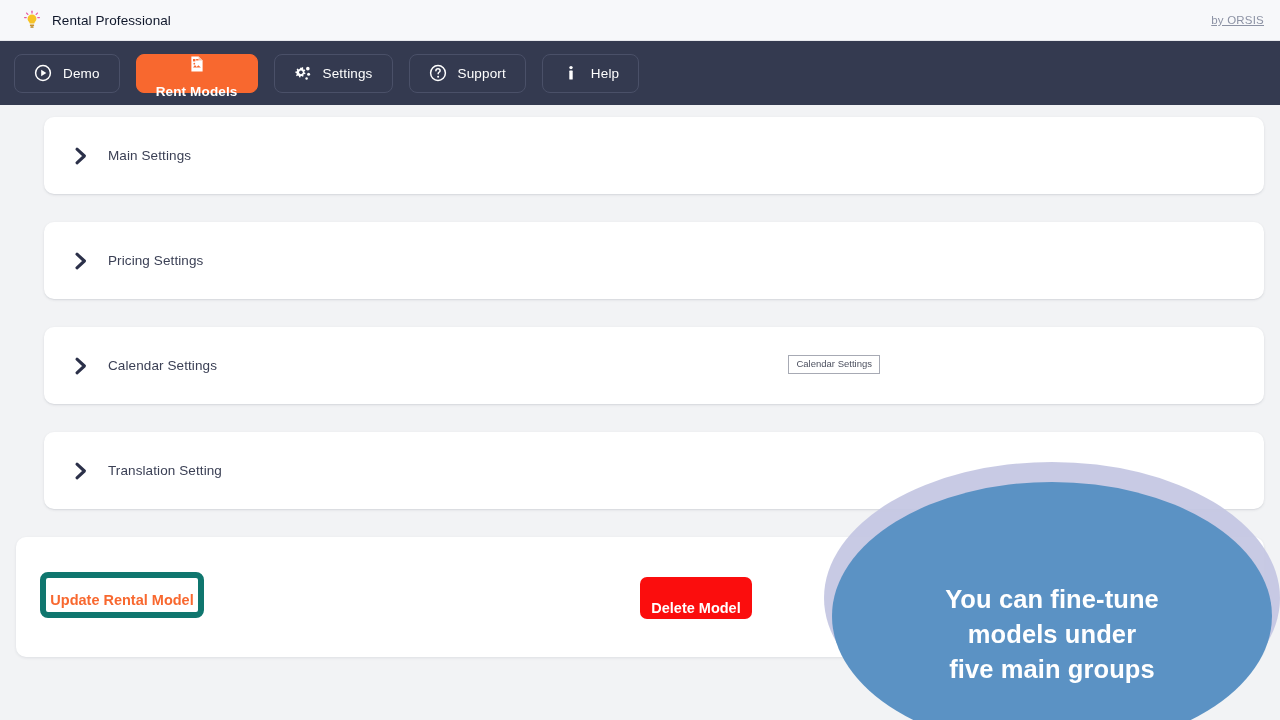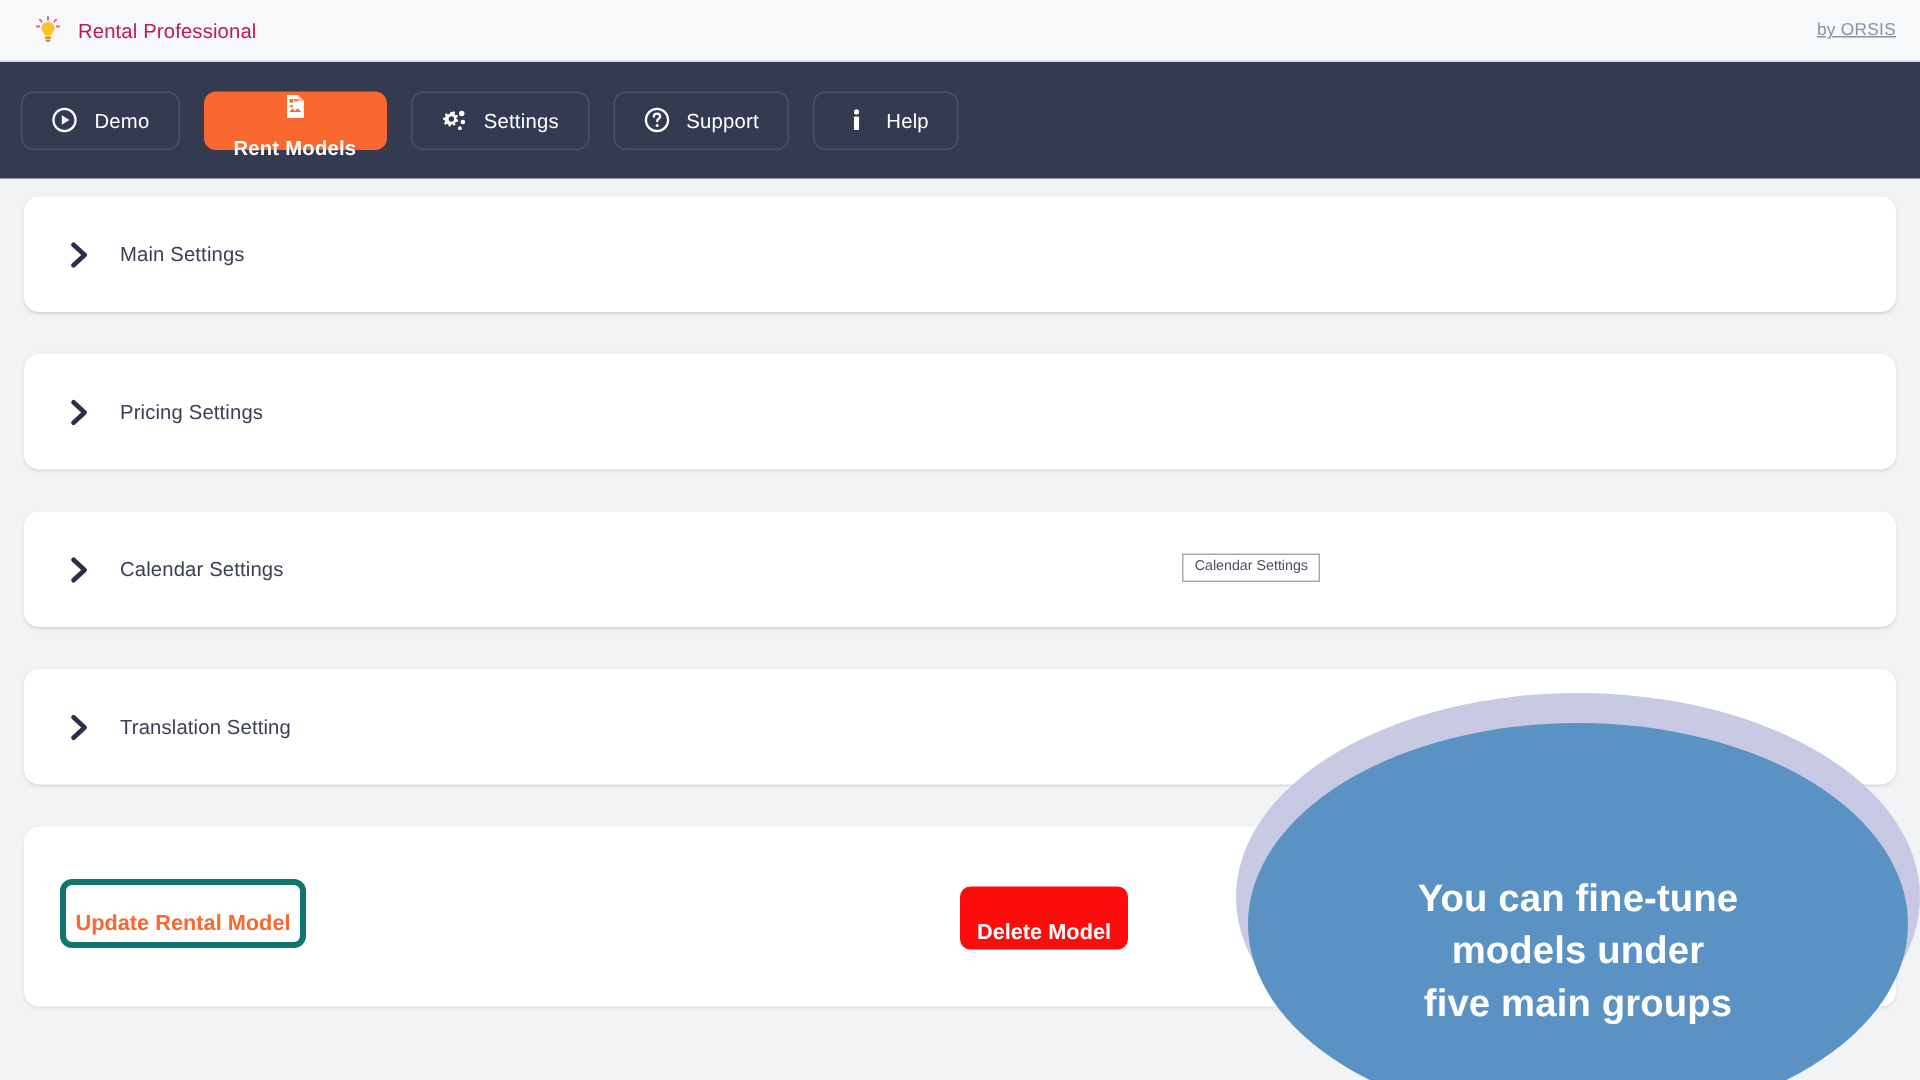--- a/index.html
+++ b/index.html
@@ -26,34 +26,34 @@
   .brand { display: flex; align-items: center; gap: 10px; }
   .bulb {
     width: 20px; height: 20px;
     position: relative;
     display: inline-block;
     flex: 0 0 auto;
   }
   .bulb svg { display: block; }
   .brand-name {
     font-size: 13.5px;
-    color: #be185d;
+    color: #0f172a;
     letter-spacing: .1px;
   }
   .byorsis {
     margin-left: auto;
     font-size: 11.5px;
     color: #8c92a4;
     letter-spacing: .2px;
     text-decoration: underline;
   }
 
   
   .navbar {
-    height: 78px;
+    height: 64px;
     background: #343a50;
     display: flex;
     align-items: center;
     padding: 0 14px;
     gap: 16px;
   }
   .navitem {
     height: 39px;
     border: 1px solid #4a5068;
     border-radius: 8px;
@@ -84,20 +84,21 @@
     background: #ffffff;
     border-radius: 10px;
     box-shadow: 0 1px 3px rgba(40,45,65,.10), 0 1px 1px rgba(40,45,65,.05);
     height: 77px;
     display: flex;
     align-items: center;
     padding: 0 22px 0 26px;
     margin-bottom: 28px;
     position: relative;
     cursor: pointer;
+    margin-left: 28px;
   }
   .chev { width: 22px; height: 22px; flex: 0 0 auto; margin-right: 16px; }
   .chev svg { display: block; }
   .card-title {
     font-size: 13.5px;
     color: #3b4055;
     letter-spacing: .1px;
   }
   .tooltip {
     position: absolute;
@@ -120,21 +121,21 @@
     height: 120px;
     margin-top: 16px;
     position: relative;
   }
   .btn-update {
     position: absolute;
     left: 24px;
     top: 35px;
     width: 164px;
     height: 46px;
-    border: 4px solid #0f766e;
+    border: 6px solid #0f766e;
     border-radius: 8px;
     background: #ffffff;
     color: #f8682f;
     font-size: 14.5px;
     font-weight: bold;
     display: flex;
     align-items: flex-end;
     justify-content: center;
     padding-bottom: 4px;
     cursor: pointer;

